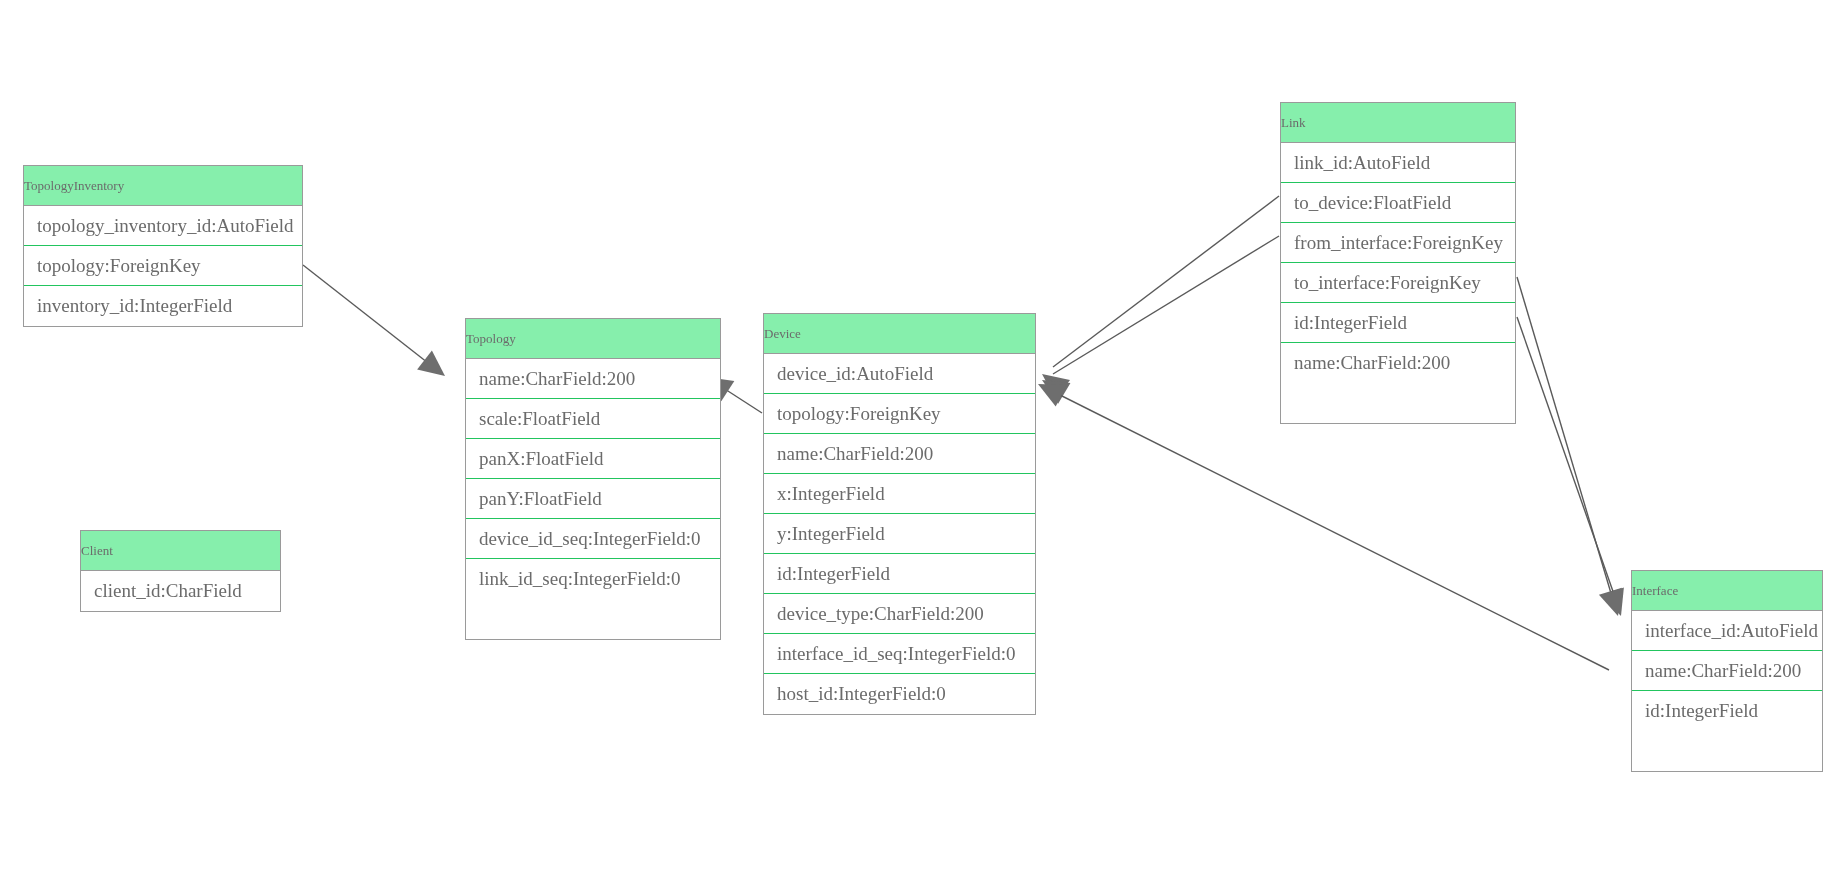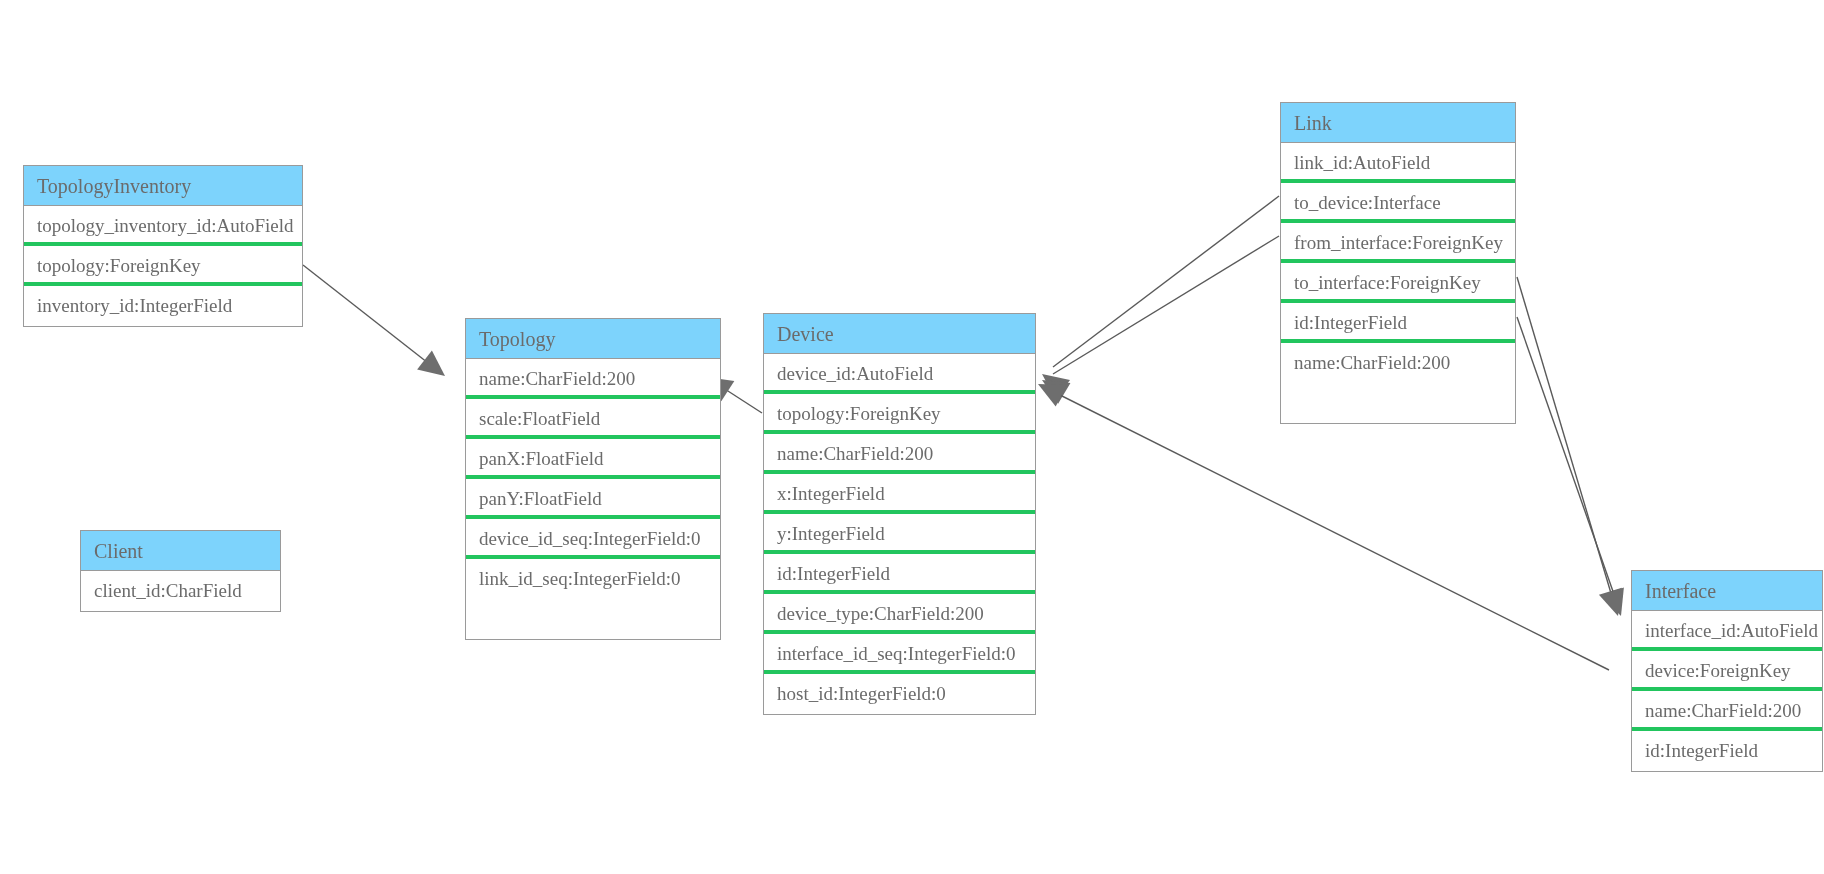--- a/index.html
+++ b/index.html
@@ -15,33 +15,32 @@
     position:absolute;
     box-sizing:border-box;
     border:1px solid #9a9a9a;
     background:#ffffff;
     z-index:2;
   }
   .entity-title{
     box-sizing:border-box;
     height:40px;
     line-height:40px;
-    background:#7dd3fc;
+    background:#86efac;
     border-bottom:1px solid #9a9a9a;
     color:#6b6b6b;
-    font-size:20px;
-    padding-left:13px;
+    font-size:13px;
     white-space:nowrap;
     overflow:hidden;
   }
   .entity-field{
     box-sizing:border-box;
     height:40px;
     line-height:40px;
-    border-bottom:4px solid #22c55e;
+    border-bottom:1px solid #22c55e;
     color:#6b6b6b;
     font-size:19px;
     padding-left:13px;
     white-space:nowrap;
     overflow:hidden;
     background:#ffffff;
   }
   .entity-field:last-child{border-bottom:none;}
 </style>
 </head>
@@ -108,28 +107,27 @@
         <div class="entity-field">x:IntegerField</div>
         <div class="entity-field">y:IntegerField</div>
         <div class="entity-field">id:IntegerField</div>
         <div class="entity-field">device_type:CharField:200</div>
         <div class="entity-field">interface_id_seq:IntegerField:0</div>
         <div class="entity-field">host_id:IntegerField:0</div>
       </div>
       <div class="entity" style="left: 1280px; top: 102px; width: 236px; height: 322px;">
         <div class="entity-title">Link</div>
         <div class="entity-field">link_id:AutoField</div>
-        <div class="entity-field">to_device:Interface</div>
+        <div class="entity-field">to_device:FloatField</div>
         <div class="entity-field">from_interface:ForeignKey</div>
         <div class="entity-field">to_interface:ForeignKey</div>
         <div class="entity-field">id:IntegerField</div>
         <div class="entity-field">name:CharField:200</div>
       </div>
       <div class="entity" style="left: 1610px; top: 570px; width: 192px; height: 202px; margin-left: 21px;">
         <div class="entity-title">Interface</div>
         <div class="entity-field">interface_id:AutoField</div>
-        <div class="entity-field">device:ForeignKey</div>
         <div class="entity-field">name:CharField:200</div>
         <div class="entity-field">id:IntegerField</div>
       </div>
     </div>
 
 </div>
 
 </body></html>

